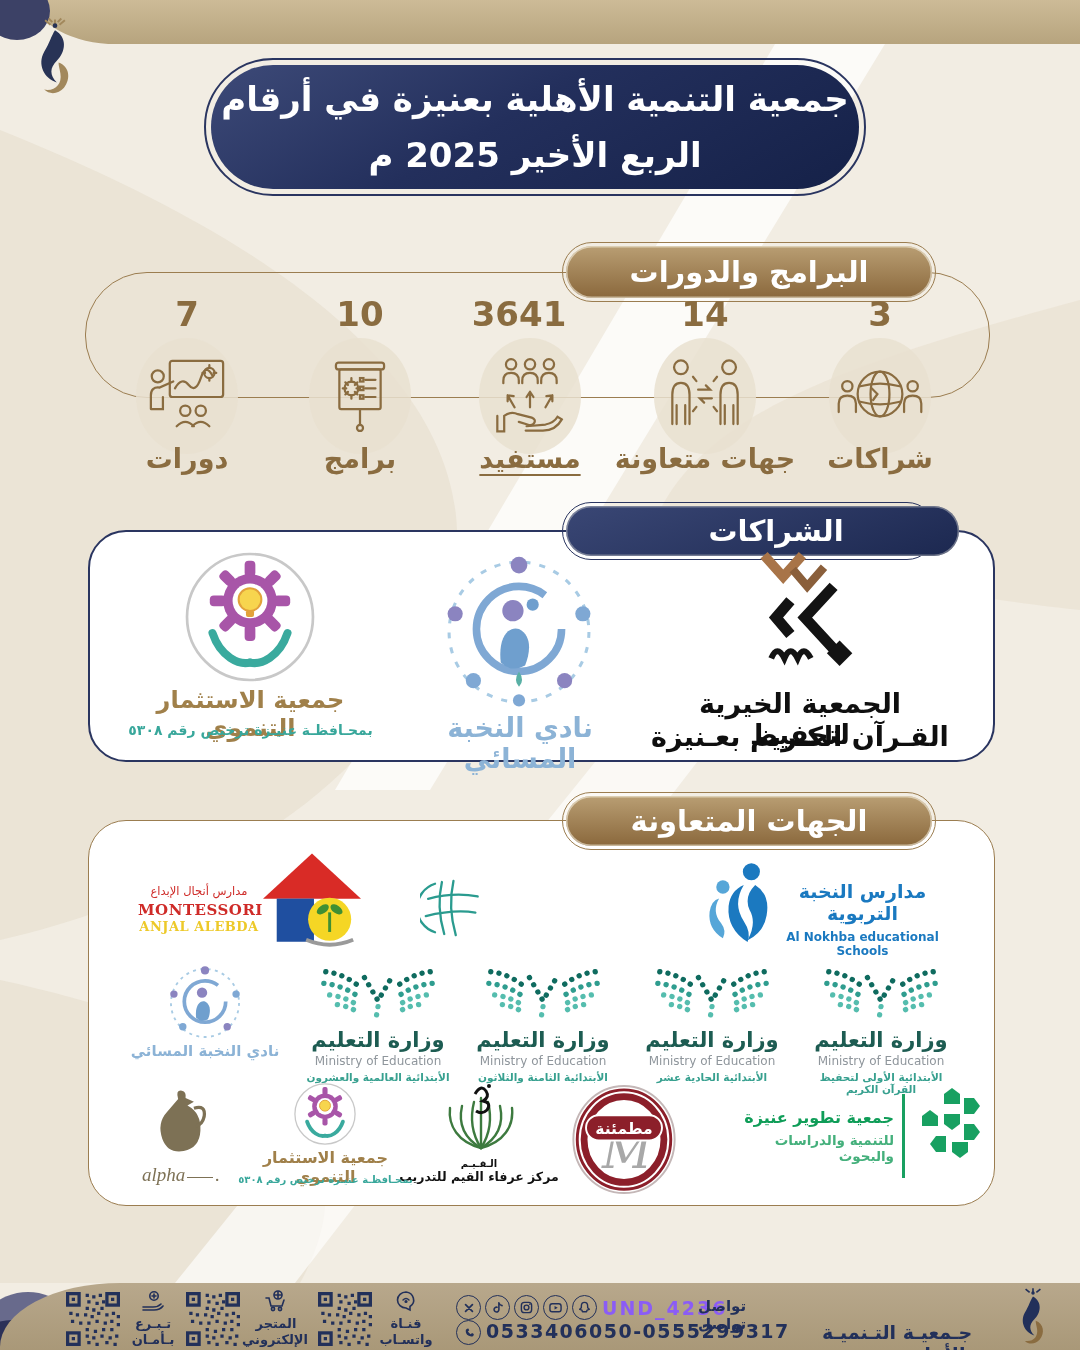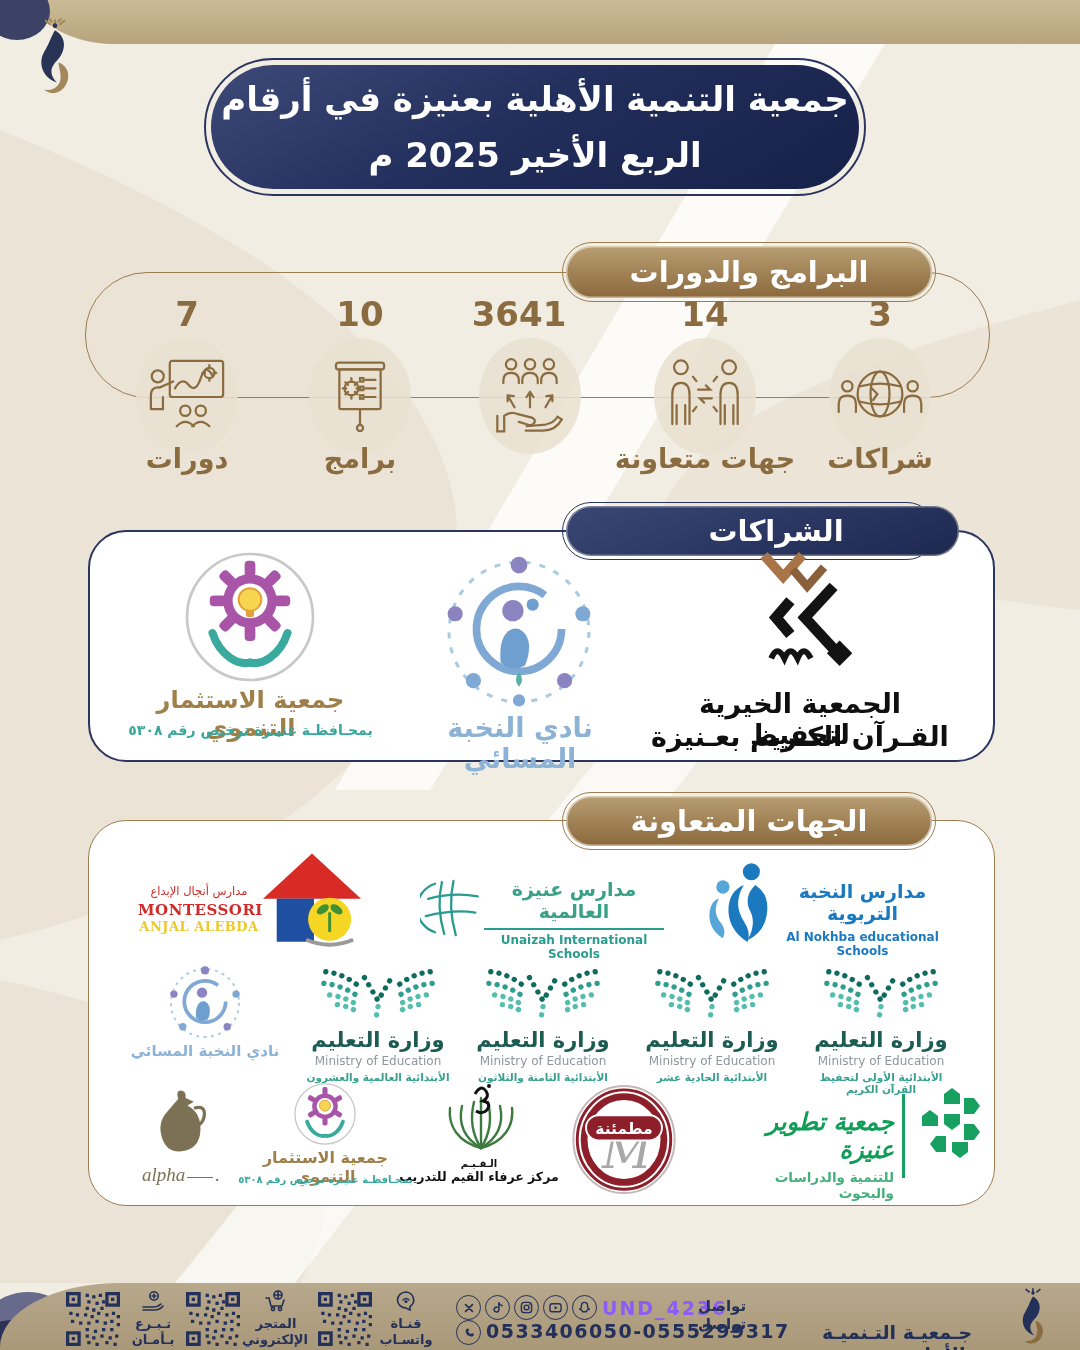--- a/index.html
+++ b/index.html
@@ -48,21 +48,21 @@
   .school-ar-green{font-size:19px;font-weight:bold;color:#3aa189;text-align:center;direction:rtl;}
   .school-en-teal{font-size:12px;color:#2a9b8f;text-align:center;font-weight:bold;border-top:2px solid #2a9b8f;padding-top:3px;}
   .mont-ar{font-size:11.5px;color:#cf2b28;text-align:center;direction:rtl;}
   .mont-en1{font-family:"DejaVu Serif",serif;font-size:15px;font-weight:bold;color:#cf2b28;text-align:center;letter-spacing:.5px;}
   .mont-en2{font-family:"DejaVu Serif",serif;font-size:13px;font-weight:bold;color:#edc929;text-align:center;letter-spacing:.5px;}
   .moe-block{width:150px;text-align:center;}
   .moe-ar{font-size:21px;font-weight:bold;color:#1d5c52;direction:rtl;}
   .moe-en{font-size:12px;color:#8f969c;margin-top:2px;}
   .moe-school{font-size:10.5px;color:#37a08f;font-weight:bold;direction:rtl;margin-top:3px;}
   .evening-sm{font-size:15px;font-weight:bold;color:#8cb3d6;text-align:center;direction:rtl;}
-  .tatweer-ar1{font-size:24px;font-weight:bold;color:#0f9d58;direction:rtl;text-align:right;font-style:italic;}
+  .tatweer-ar1{font-size:16px;font-weight:bold;color:#0f9d58;direction:rtl;text-align:right;}
   .tatweer-ar2{font-size:13.5px;font-weight:bold;color:#45b07c;direction:rtl;text-align:right;margin-top:5px;}
   .orafa-top{font-size:10px;font-weight:bold;color:#111;text-align:center;direction:rtl;}
   .orafa-name{font-size:12.5px;font-weight:bold;color:#111;text-align:center;direction:rtl;}
   .alpha-script{font-size:19px;font-style:italic;color:#7d7155;text-align:center;font-family:Liberation Serif, serif;}
   .alpha-flourish{display:inline-block;width:26px;border-bottom:1.5px solid #7d7155;margin:0 2px 3px 2px;}
   
   .footer-bar{left:0;top:1283px;width:1080px;height:67px;
               background:linear-gradient(180deg,#b8a88c,#a99878);border-top-left-radius:120px 64px;}
   .lav-blob{left:-28px;top:1292px;width:112px;height:112px;border-radius:50%;background:#686a8c;}
   .navy-blob2{left:-34px;top:1320px;width:92px;height:92px;border-radius:50%;background:#2c3158;}
@@ -148,20 +148,21 @@
         <path d="M41,32 v-3 q0,-9 9,-9 q9,0 9,9 v3"></path>
       <circle cx="72" cy="10" r="6"></circle>
         <path d="M63,32 v-3 q0,-9 9,-9 q9,0 9,9 v3"></path>
       <path d="M50,60 V42 m0,0 l-4,6 m4,-6 l4,6"></path>
       <path d="M32,60 L24,46 m0,0 l0,7 m0,-7 l7,1"></path>
       <path d="M68,60 L76,46 m0,0 l0,7 m0,-7 l-7,1"></path>
       <path d="M12,70 v18 h8 V70 q8,-6 16,-2 l16,4 q5,2 3,6 q-2,4 -8,2 l-10,-3"></path>
       <path d="M46,82 l22,-2 q10,-2 14,-9 l5,3 q-7,13 -22,13 l-20,0"></path>
     </svg>
   </div>
+  <div class="abs stat-label u" style="left:435px;top:443px;">مستفيد</div>
 
   <div class="abs stat-num" style="left:275px;top:294px;">10</div>
   <div class="abs stat-oval" style="left:309px;top:338px;">
     <svg class="stat-icon" width="86" height="90" viewBox="0 0 100 96" fill="none" stroke="#8a6c40" stroke-width="2.6" stroke-linecap="round">
       <rect x="22" y="8" width="56" height="8" rx="3"></rect>
       <rect x="26" y="16" width="48" height="46" rx="2"></rect>
       <circle cx="40" cy="38" r="8"></circle>
       <path d="M40,26 v4 M40,46 v4 M30,38 h4 M46,38 h4 M33,31 l3,3 M47,31 l-3,3 M33,45 l3,-3 M47,45 l-3,-3"></path>
       <path d="M56,28 h12 M56,38 h12 M56,48 h12"></path>
       <rect x="50" y="26" width="4" height="4"></rect>
@@ -264,24 +265,20 @@
     <div class="school-en-blue" style="margin-top:6px;">Al Nokhba educational Schools</div>
   </div>
 
   <svg class="abs" style="left:420px;top:858px;" width="60" height="100" viewBox="0 0 104 100" fill="none" stroke="#2a9b8f" stroke-width="4" stroke-linecap="round">
     <path d="M26,8 A44,44 0 0 0 26,92"></path>
     <path d="M38,5 Q28,48 42,95"></path>
     <path d="M58,3 Q48,48 62,97"></path>
     <path d="M14,34 Q60,22 100,30"></path>
     <path d="M10,64 Q60,52 96,58"></path>
   </svg>
-  <div class="abs" style="left:484px;top:878px;width:180px;">
-    <div class="school-ar-green">مدارس عنيزة العالمية</div>
-    <div class="school-en-teal" style="margin-top:6px;">Unaizah International Schools</div>
-  </div>
 
   <div class="abs" style="left:138px;top:884px;width:122px;">
     <div class="mont-ar">مدارس أنجال الإبداع</div>
     <div class="mont-en1" style="margin-top:3px;">MONTESSORI</div>
     <div class="mont-en2">ANJAL ALEBDA</div>
   </div>
   <svg class="abs" style="left:263px;top:852px;" width="98" height="106" viewBox="0 0 100 105">
     <polygon points="50,0 100,46 0,46" fill="#d92b26"></polygon>
     <rect x="14" y="46" width="38" height="44" fill="#1f4fa0"></rect>
     <circle cx="68" cy="67" r="22" fill="#f5d625"></circle>

